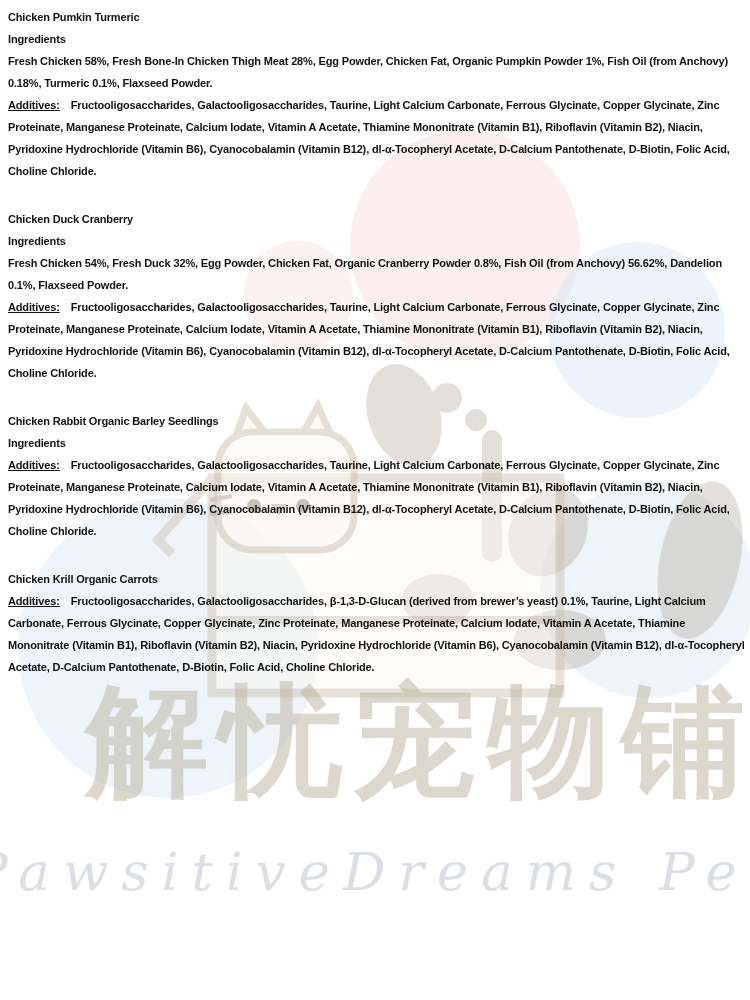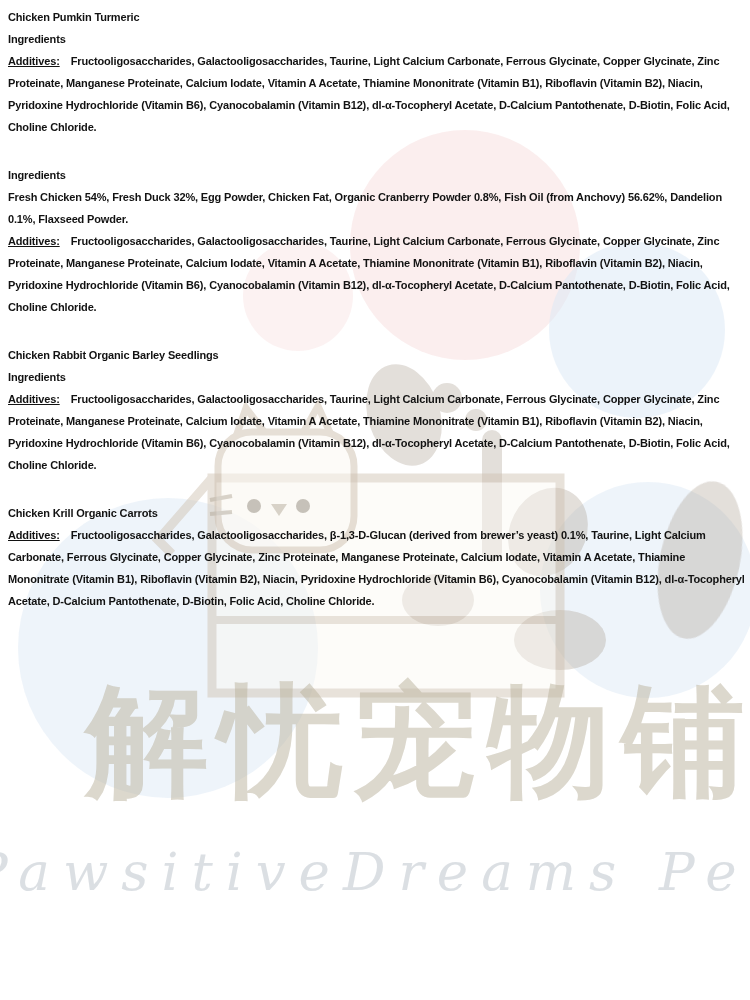--- a/index.html
+++ b/index.html
@@ -68,24 +68,26 @@
     </svg>
     <div class="wm-cn">解忧宠物铺</div>
     <div class="wm-en">PawsitiveDreams Pet Shop</div>
   </div>
 
   <div class="content">
 
     <section class="product">
       <p>Chicken Pumkin Turmeric</p>
       <p>Ingredients</p>
+      <p>Fresh Chicken 58%, Fresh Bone-In Chicken Thigh Meat 28%, Egg Powder, Chicken Fat, Organic Pumpkin Powder 1%, Fish Oil (from Anchovy) 0.18%, Turmeric 0.1%, Flaxseed Powder.</p>
       <p><span class="inline-label">Additives:</span><span>Fructooligosaccharides, Galactooligosaccharides, Taurine, Light Calcium Carbonate, Ferrous Glycinate, Copper Glycinate, Zinc Proteinate, Manganese Proteinate, Calcium Iodate, Vitamin A Acetate, Thiamine Mononitrate (Vitamin B1), Riboflavin (Vitamin B2), Niacin, Pyridoxine Hydrochloride (Vitamin B6), Cyanocobalamin (Vitamin B12), dl-α-Tocopheryl Acetate, D-Calcium Pantothenate, D-Biotin, Folic Acid, Choline Chloride.</span></p>
     </section>
 
     <section class="product">
+      <p>Chicken Duck Cranberry</p>
       <p>Ingredients</p>
       <p>Fresh Chicken 54%, Fresh Duck 32%, Egg Powder, Chicken Fat, Organic Cranberry Powder 0.8%, Fish Oil (from Anchovy) 56.62%, Dandelion 0.1%, Flaxseed Powder.</p>
       <p><span class="inline-label">Additives:</span><span>Fructooligosaccharides, Galactooligosaccharides, Taurine, Light Calcium Carbonate, Ferrous Glycinate, Copper Glycinate, Zinc Proteinate, Manganese Proteinate, Calcium Iodate, Vitamin A Acetate, Thiamine Mononitrate (Vitamin B1), Riboflavin (Vitamin B2), Niacin, Pyridoxine Hydrochloride (Vitamin B6), Cyanocobalamin (Vitamin B12), dl-α-Tocopheryl Acetate, D-Calcium Pantothenate, D-Biotin, Folic Acid, Choline Chloride.</span></p>
     </section>
 
     <section class="product">
       <p>Chicken Rabbit Organic Barley Seedlings</p>
       <p>Ingredients</p>
       <p><span class="inline-label">Additives:</span><span>Fructooligosaccharides, Galactooligosaccharides, Taurine, Light Calcium Carbonate, Ferrous Glycinate, Copper Glycinate, Zinc Proteinate, Manganese Proteinate, Calcium Iodate, Vitamin A Acetate, Thiamine Mononitrate (Vitamin B1), Riboflavin (Vitamin B2), Niacin, Pyridoxine Hydrochloride (Vitamin B6), Cyanocobalamin (Vitamin B12), dl-α-Tocopheryl Acetate, D-Calcium Pantothenate, D-Biotin, Folic Acid, Choline Chloride.</span></p>
     </section>

